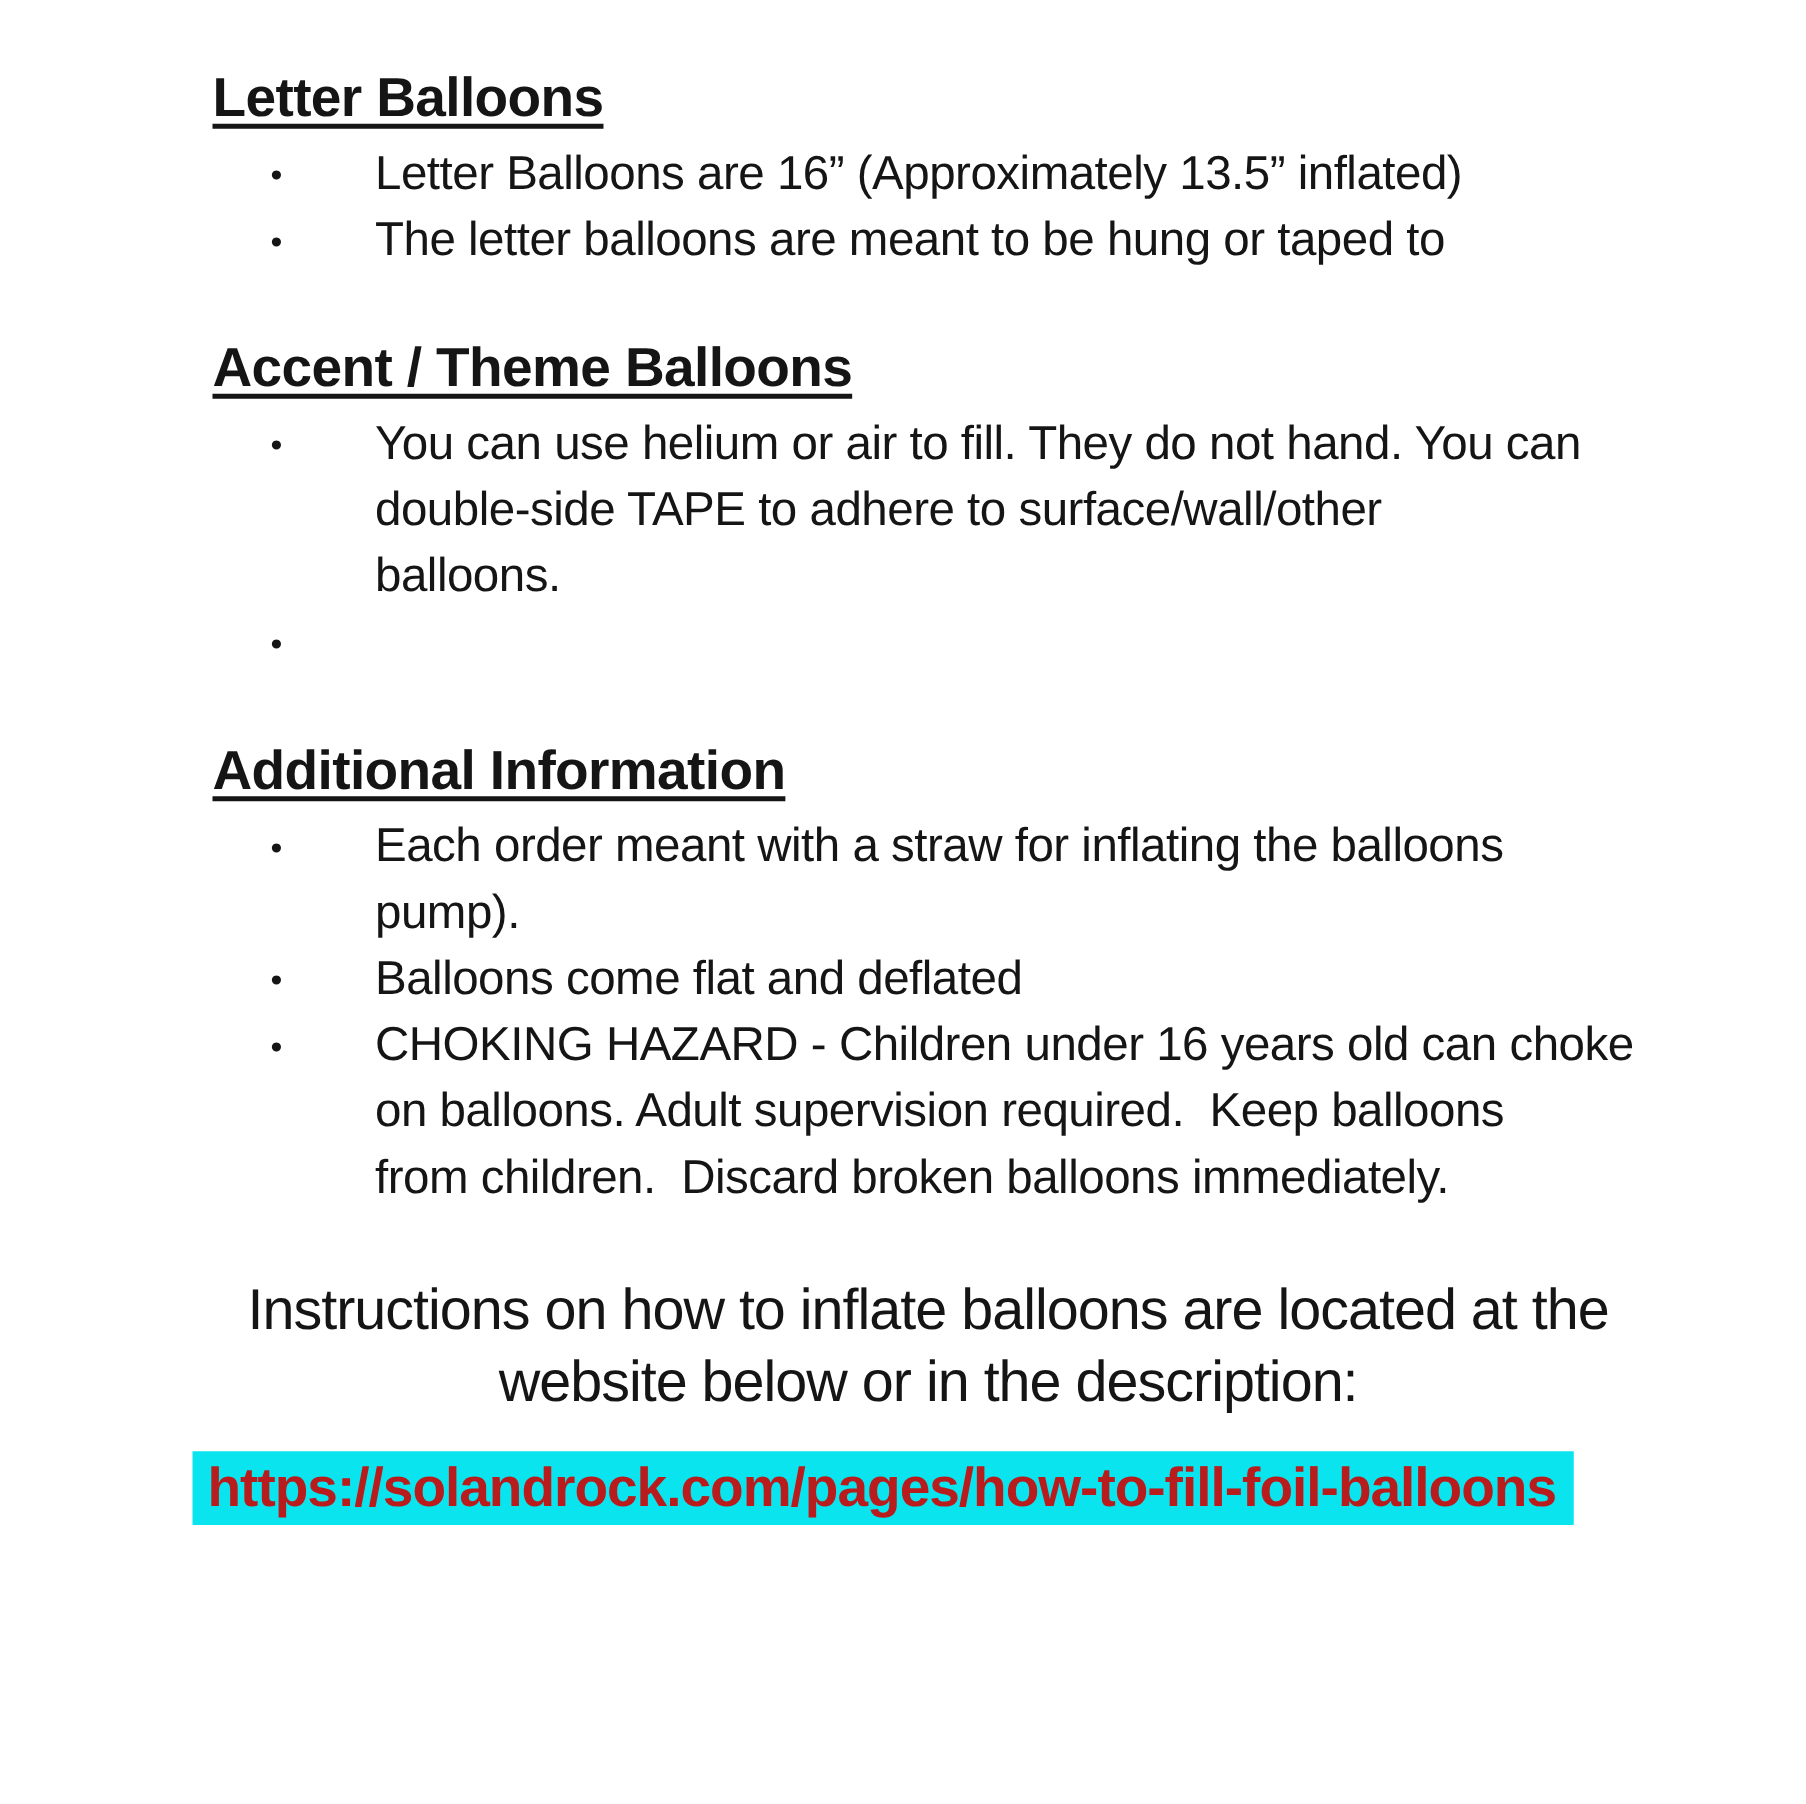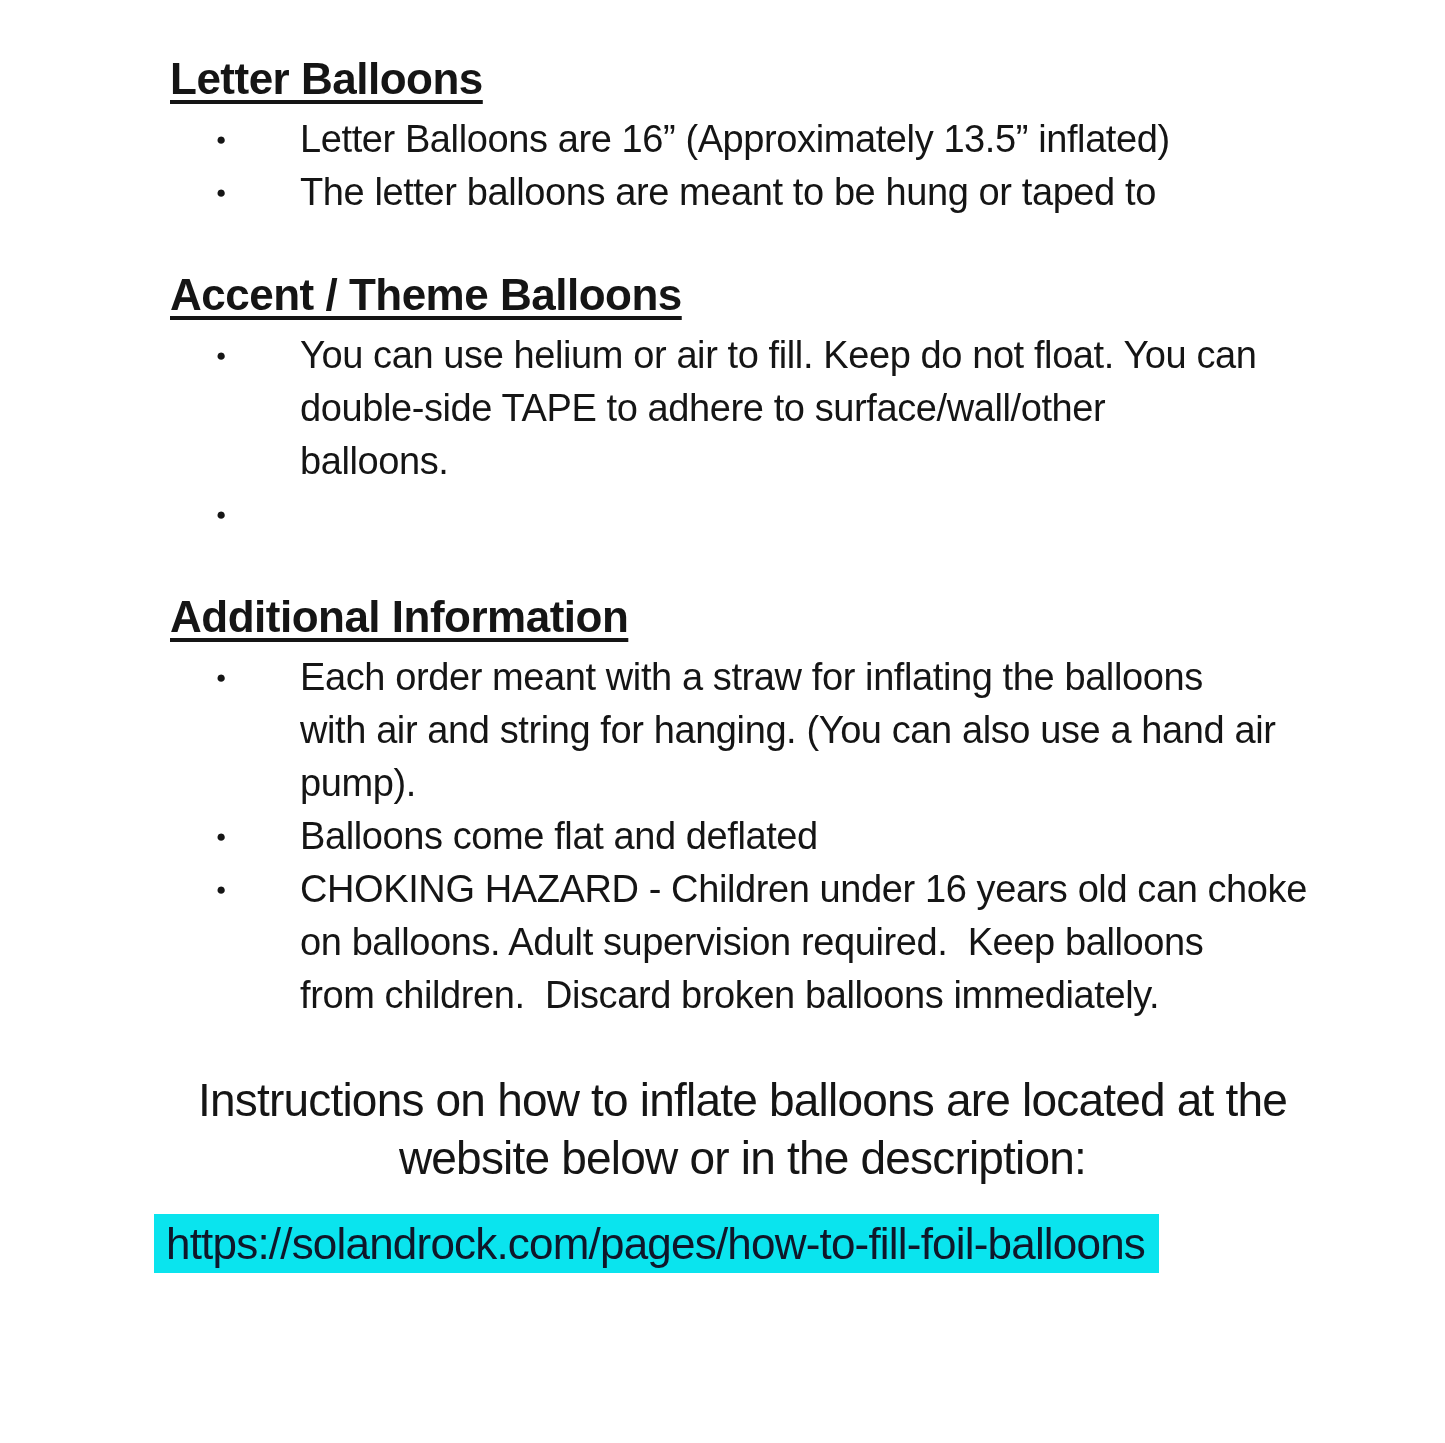--- a/index.html
+++ b/index.html
@@ -67,22 +67,23 @@
   .link-wrap {
     margin-top: 27px;
     margin-left: -16px;
   }
   .site-link {
     display: inline-block;
     font-size: 44px;
     line-height: 51px;
     letter-spacing: -0.8px;
     padding: 4px 14px 4px 12px;
-    color: #0f172a;
+    color: #b91c1c;
     background: #0ae4ee; 
+    font-weight: bold;
   }
 </style>
 </head>
 <body style="color: rgb(21, 21, 21); background: rgb(255, 255, 255);">
 
 <div class="page">
 
   <main>
       <section class="doc-section">
         <h2 class="heading">Letter Balloons</h2>
@@ -100,38 +101,37 @@
             </span>
           </li>
         </ul>
       </section>
       <section class="doc-section">
         <h2 class="heading">Accent / Theme Balloons</h2>
         <ul class="bullets">
           <li class="bullet-item">
             <span class="bullet">●</span>
             <span class="li-text">
-              <div class="line">You can use helium or air to fill. Keep do not float. You can</div>
+              <div class="line">You can use helium or air to fill. They do not hand. You can</div>
               <div class="line">double-side TAPE to adhere to surface/wall/other</div>
               <div class="line">balloons.</div>
             </span>
           </li>
           <li class="bullet-item">
             <span class="bullet">●</span>
           </li>
         </ul>
       </section>
       <section class="doc-section">
         <h2 class="heading">Additional Information</h2>
         <ul class="bullets">
           <li class="bullet-item">
             <span class="bullet">●</span>
             <span class="li-text">
               <div class="line">Each order meant with a straw for inflating the balloons</div>
-              <div class="line">with air and string for hanging. (You can also use a hand air</div>
               <div class="line">pump).</div>
             </span>
           </li>
           <li class="bullet-item">
             <span class="bullet">●</span>
             <span class="li-text">
               <div class="line">Balloons come flat and deflated</div>
             </span>
           </li>
           <li class="bullet-item">

